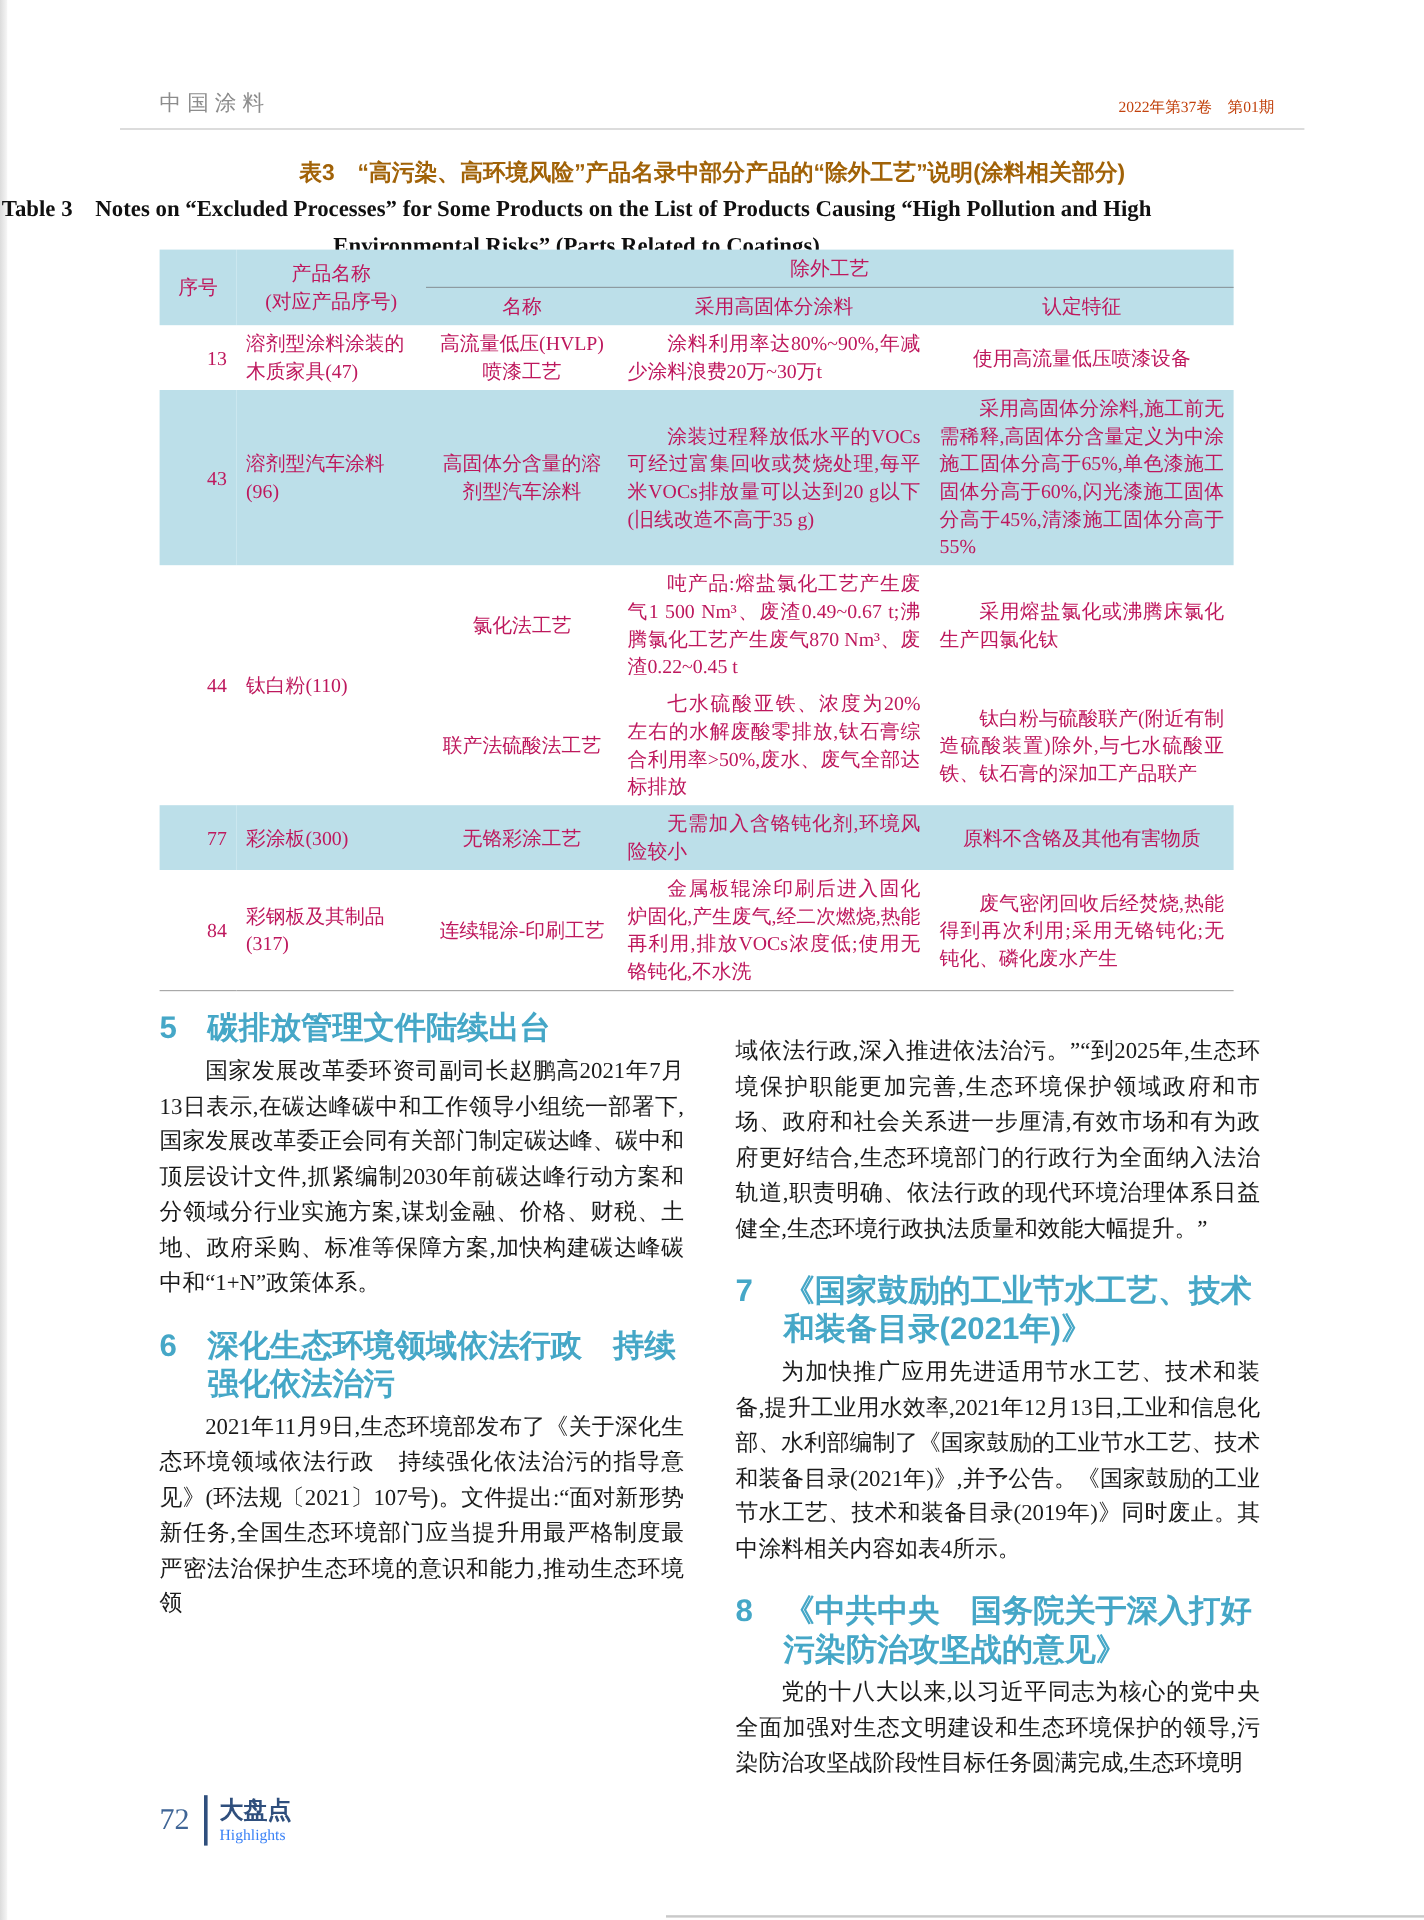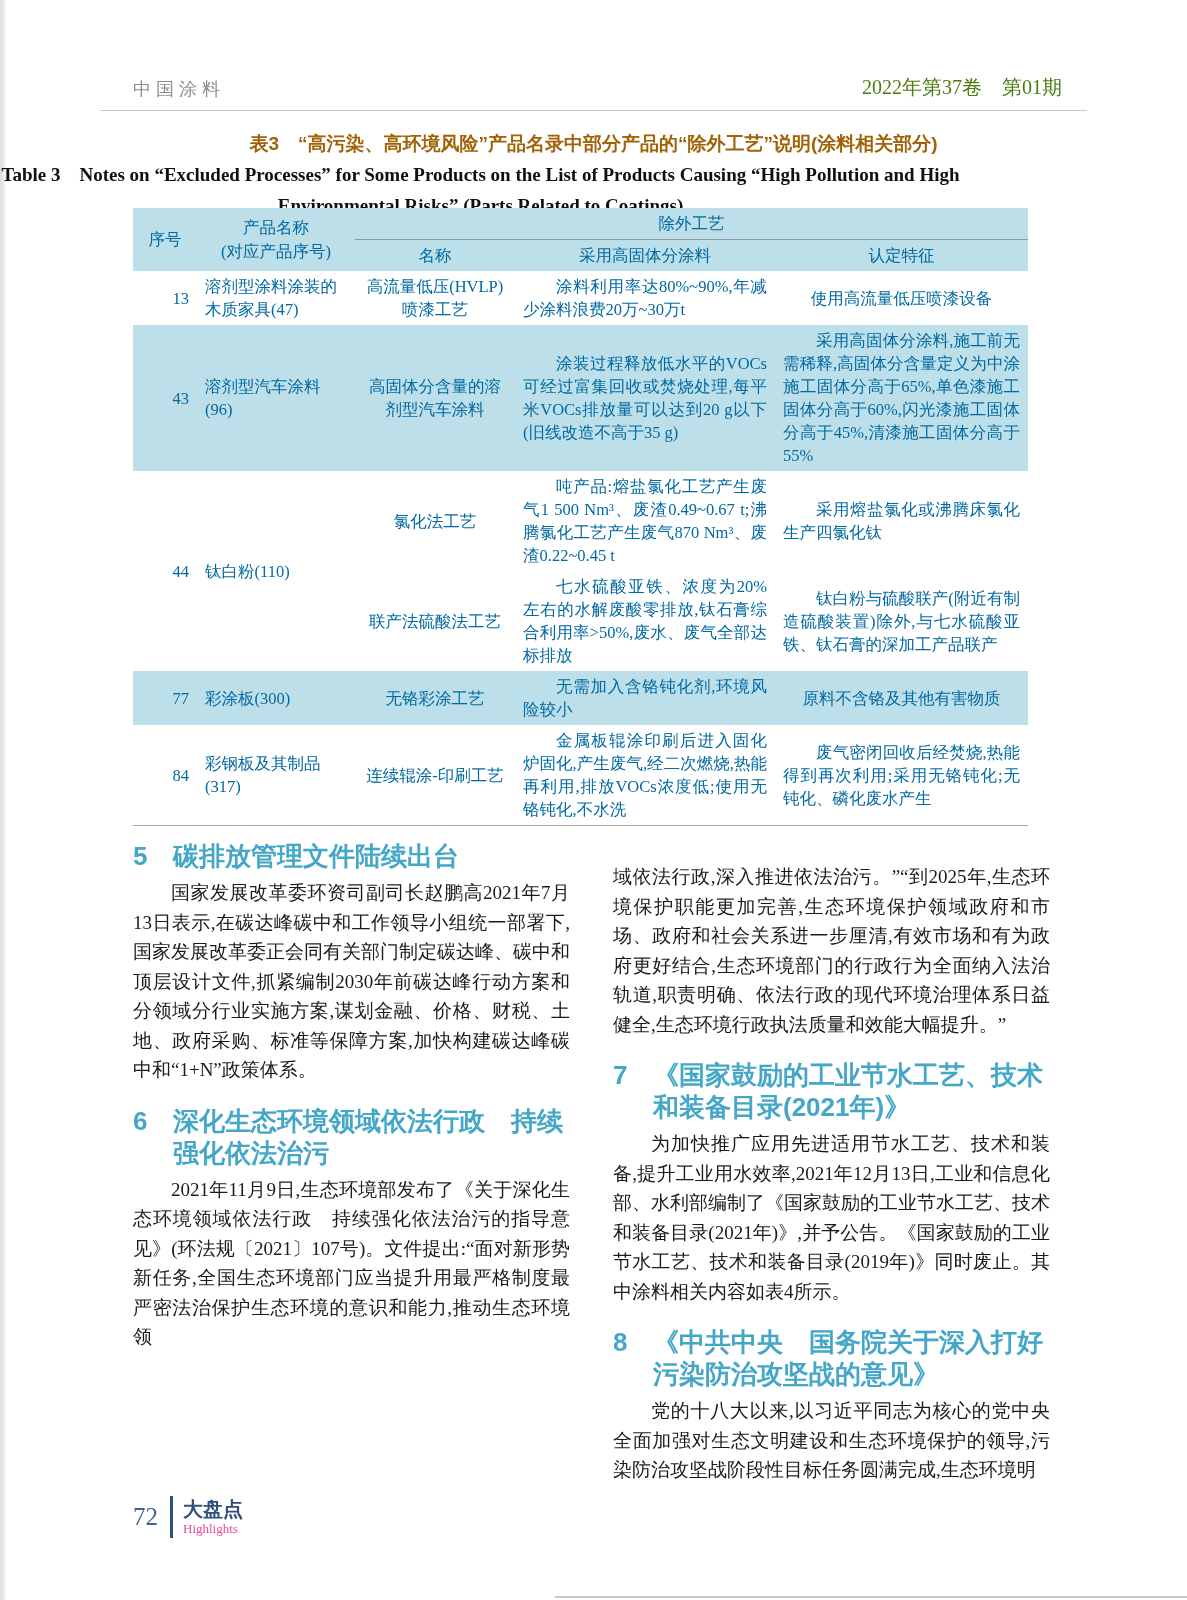--- a/index.html
+++ b/index.html
@@ -10,33 +10,33 @@
   }
   .scan-edge-left{position:absolute;left:0;top:0;width:6px;height:1600px;
     background:linear-gradient(to right,#dcdcdc,#f6f6f6);}
   .scan-edge-bottom{position:absolute;left:555px;top:1596px;width:632px;height:2px;background:#c9c9c9;}
 
   
   .page-header{position:absolute;top:74px;left:100px;width:987px;
     display:flex;justify-content:space-between;align-items:flex-end;
     border-bottom:1px solid #c6c6c6;padding-bottom:9px;}
   .journal-name{margin-left:33px;color:#8c8c8c;font-size:18px;letter-spacing:5px;}
-  .issue-info{margin-right:25px;color:#4d7c0f;font-size:20px;margin-left:44px;}
+  .issue-info{margin-right:25px;color:#c2410c;font-size:13px;margin-left:44px;}
 
   
   .caption-zh{position:absolute;top:131px;left:0;width:1187px;text-align:center;
     font-family:"Liberation Sans","DejaVu Sans",sans-serif;font-weight:bold;
     font-size:19px;color:#a16207;}
   .caption-en{position:absolute;top:159px;left:0;width:961px;text-align:center;
     font-weight:bold;font-size:19px;line-height:31px;color:#101010;}
 
   
   table.data-table{position:absolute;top:208px;left:133px;width:895px;
     border-collapse:collapse;table-layout:fixed;
-    font-size:16.5px;line-height:23px;color:#0369a1;}
+    font-size:16.5px;line-height:23px;color:#be185d;}
   .data-table th,.data-table td{padding:4px 8px;vertical-align:middle;font-weight:normal;}
   .data-table thead th{background:#bcdfe9;text-align:center;}
   .th-excluded{border-bottom:1.5px solid #8d9ba1;}
   .row-blue td{background:#bcdfe9;}
   tbody{border-bottom:1.5px solid #a9a9a9;}
   .c-no{text-align:right;}
   .c-prod{text-align:left;padding-left:12px;}
   .c-name{text-align:center;}
   .c-para{text-align:justify;text-indent:2em;}
   .c-center{text-align:center;}
@@ -54,21 +54,21 @@
   .sec-head.first{margin-top:0;}
   .sec-num{flex:none;width:22px;margin-right:18px;}
   .sec-title{flex:1;}
 
   
   .page-footer{position:absolute;top:1496px;left:133px;display:flex;align-items:center;}
   .page-num{font-size:25px;color:#3f6596;}
   .footer-bar{width:3px;height:42px;background:#2f4f7d;margin:0 10px 0 12px;}
   .footer-zh{font-size:20px;font-weight:bold;color:#2f4f7d;line-height:23px;
     font-family:"Liberation Sans","DejaVu Sans",sans-serif;}
-  .footer-en{font-size:13px;color:#ec4899;line-height:15px;}
+  .footer-en{font-size:13px;color:#3b82f6;line-height:15px;}
 </style>
 </head>
 <body>
 
 <div class="scan-edge-left"></div>
 <div class="scan-edge-bottom"></div>
 
 <header class="page-header">
   <span class="journal-name">中国涂料</span>
   <span class="issue-info">2022年第37卷　第01期</span>

